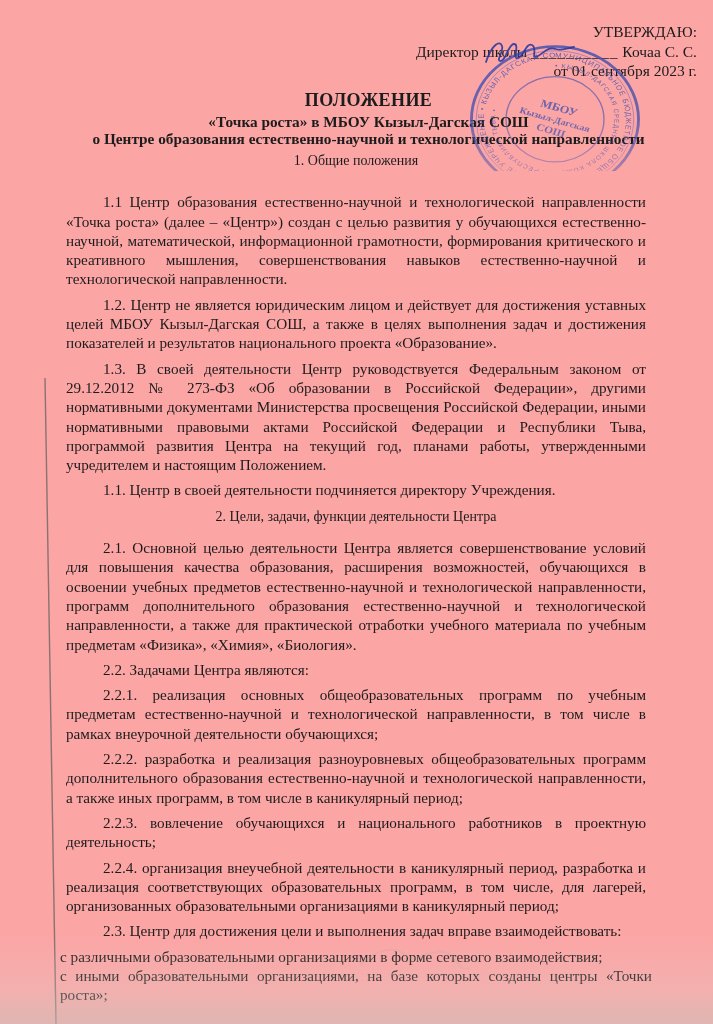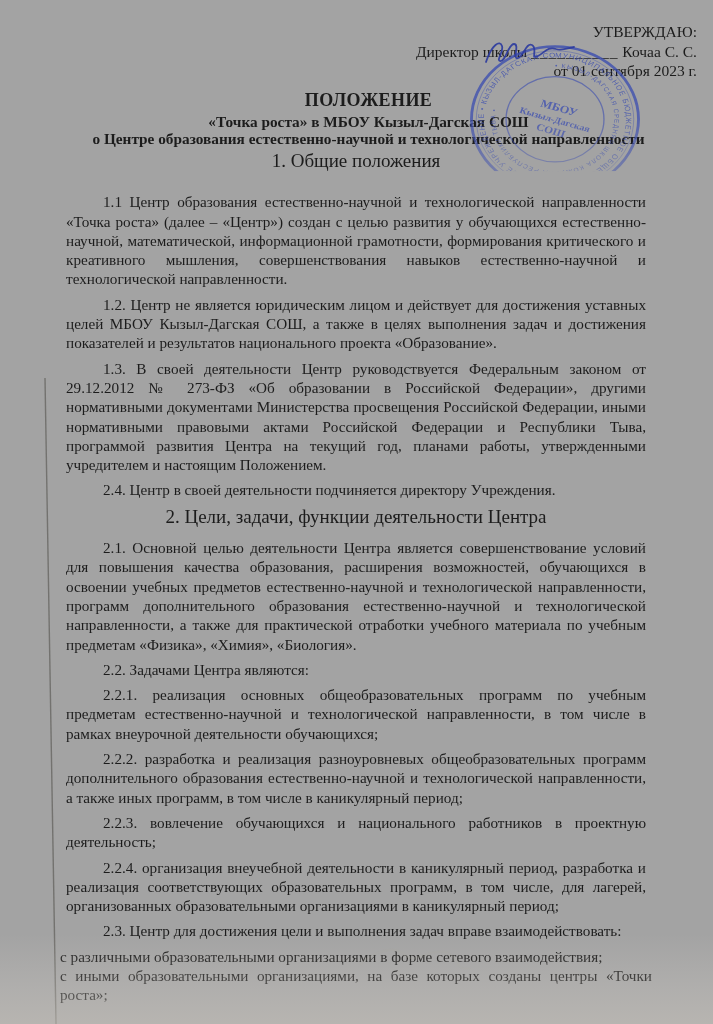--- a/index.html
+++ b/index.html
@@ -1,19 +1,19 @@
 <!DOCTYPE html>
 <html lang="ru"><head>
 <meta charset="utf-8">
 <style>
   html,body { margin:0; padding:0; }
   .page {
     position:relative;
     width:713px; height:1024px;
-    background:#a3a3a3;
+    background:#fca5a5;
     overflow:hidden;
     font-family:"Liberation Serif", serif;
     color:#1c1c1c;
   }
   .bottom-shade {
     position:absolute; left:0; bottom:0; width:100%; height:90px;
     background:linear-gradient(180deg, rgba(214,209,202,0) 0%, rgba(214,209,202,0.25) 60%, rgba(200,195,188,0.55) 100%);
     pointer-events:none;
   }
   .approval {
@@ -26,21 +26,21 @@
     position:absolute; top:90px; left:12px; width:100%;
     text-align:center; font-weight:bold;
   }
   .doc-title { margin:0 0 3px 0; font-size:18px; letter-spacing:0.4px; font-weight:bold; }
   .doc-sub   { margin:0; font-size:15.3px; line-height:16.8px; font-weight:bold; }
   .body-col {
     position:absolute; top:151px; left:60px; width:592px;
     font-size:15.2px; line-height:19.3px; text-align:justify;
   }
   .sec-heading {
-    font-size:19px; font-weight:normal; text-align:center;
+    font-size:14px; font-weight:normal; text-align:center;
     margin:0 0 22px 0;
   }
   .sec-heading.second { margin:7px 0 12px 0;font-family:Liberation Serif, serif; }
   p.para  { margin:6px; text-indent:37px; }
   p.flush { margin:0; text-indent:0; }
   .stamp-svg { position:absolute; left:459px; top:24px; width:192px; height:156px; }
   .signature-svg { position:absolute; left:482px; top:36px; width:96px; height:34px; }
   .edge-line-svg, .bleed-svg { position:absolute; left:0; top:0; width:713px; height:1024px; pointer-events:none; }
 </style>
 </head>
@@ -58,21 +58,21 @@
     <div class="doc-title">ПОЛОЖЕНИЕ</div>
     <div class="doc-sub">«Точка роста» в МБОУ Кызыл-Дагская СОШ</div>
     <div class="doc-sub">о Центре образования естественно-научной и технологической направленности</div>
   </div>
 
   <div class="body-col">
     <div class="sec-heading">1. Общие положения</div>
     <p class="para">1.1 Центр образования естественно-научной и технологической направленности «Точка роста» (далее – «Центр») создан с целью развития у обучающихся естественно-научной, математической, информационной грамотности, формирования критического и креативного мышления, совершенствования навыков естественно-научной и технологической направленности.</p>
     <p class="para">1.2. Центр не является юридическим лицом и действует для достижения уставных целей МБОУ Кызыл-Дагская СОШ, а также в целях выполнения задач и достижения показателей и результатов национального проекта «Образование».</p>
     <p class="para">1.3. В своей деятельности Центр руководствуется Федеральным законом от 29.12.2012 № 273-ФЗ «Об образовании в Российской Федерации», другими нормативными документами Министерства просвещения Российской Федерации, иными нормативными правовыми актами Российской Федерации и Республики Тыва, программой развития Центра на текущий год, планами работы, утвержденными учредителем и настоящим Положением.</p>
-    <p class="para">2.4. Центр в своей деятельности подчиняется директору Учреждения.</p>
+    <p class="para">1.1. Центр в своей деятельности подчиняется директору Учреждения.</p>
     <div class="sec-heading second">2. Цели, задачи, функции деятельности Центра</div>
     <p class="para">2.1. Основной целью деятельности Центра является совершенствование  условий для повышения качества образования, расширения возможностей, обучающихся в освоении учебных предметов естественно-научной и технологической направленности, программ дополнительного образования естественно-научной и технологической направленности, а также для практической отработки учебного материала по учебным предметам «Физика», «Химия», «Биология».</p>
     <p class="para">2.2. Задачами Центра являются:</p>
     <p class="para">2.2.1. реализация основных общеобразовательных программ по учебным предметам естественно-научной и технологической направленности, в том числе в рамках внеурочной деятельности обучающихся;</p>
     <p class="para">2.2.2. разработка и реализация разноуровневых общеобразовательных программ дополнительного образования естественно-научной и технологической направленности, а также иных программ, в том числе в каникулярный период;</p>
     <p class="para">2.2.3. вовлечение обучающихся и национального работников в проектную деятельность;</p>
     <p class="para">2.2.4. организация внеучебной деятельности в каникулярный период, разработка и реализация соответствующих образовательных программ, в том числе, для лагерей, организованных образовательными организациями в каникулярный период;</p>
     <p class="para">2.3. Центр для достижения цели и выполнения задач вправе взаимодействовать:</p>
     <p class="flush">с различными образовательными организациями в форме сетевого взаимодействия;</p>
     <p class="flush">с иными образовательными организациями, на базе которых созданы центры «Точки роста»;</p>

